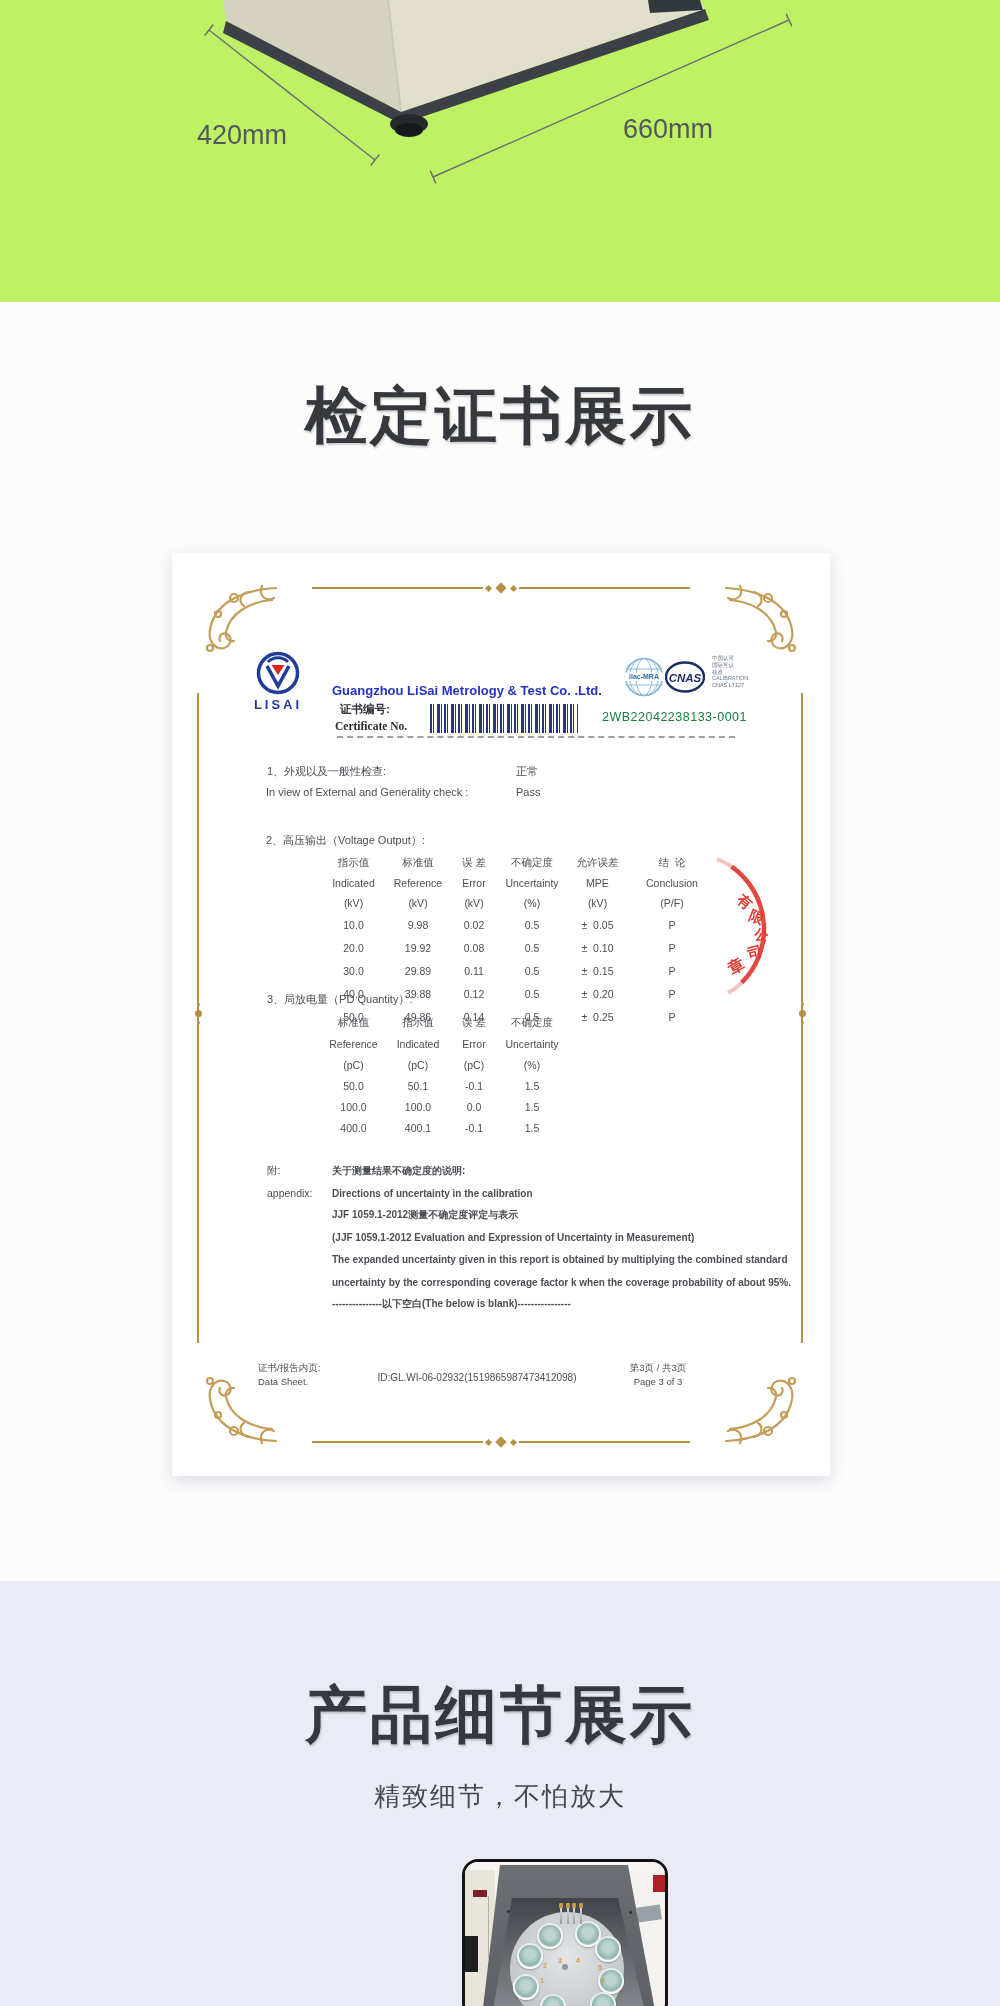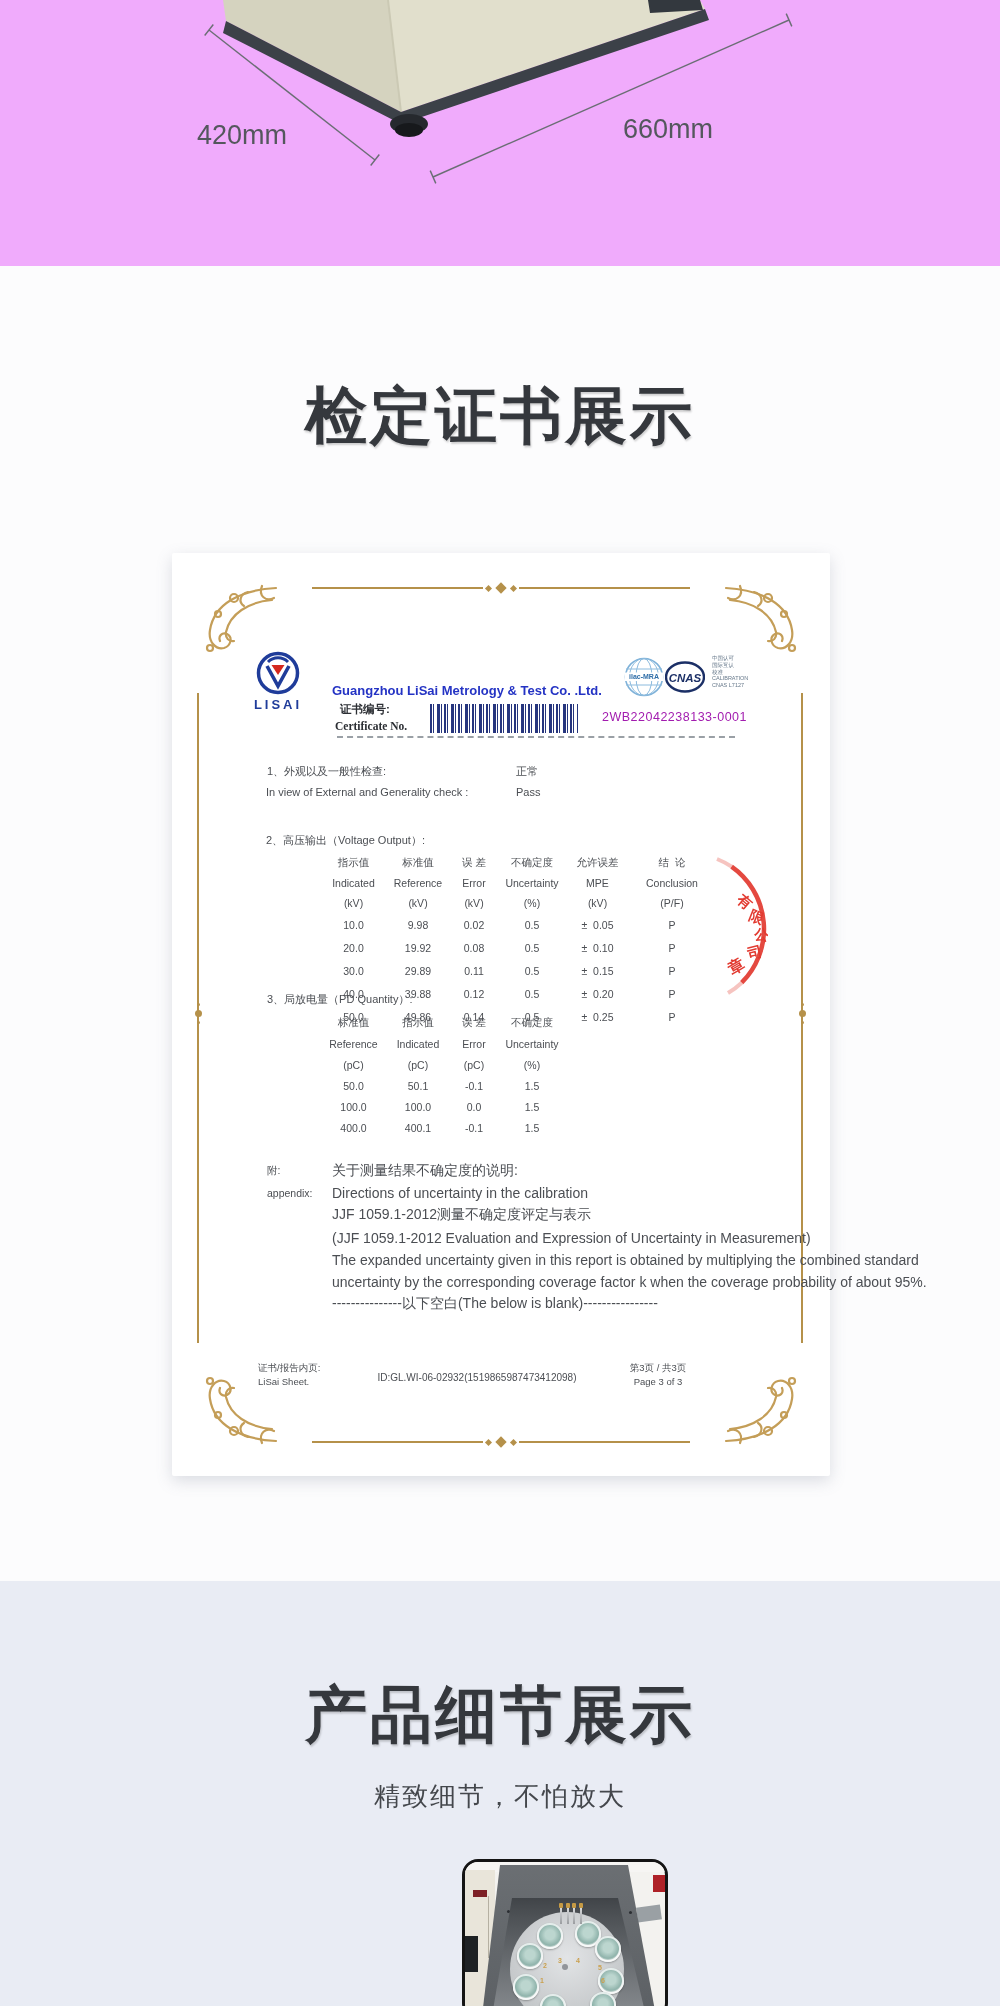--- a/index.html
+++ b/index.html
@@ -2,21 +2,21 @@
 <html><head>
 <meta charset="utf-8">
 <style>
   * { margin:0; padding:0; box-sizing:border-box; }
   html,body { width:1000px; }
   body { height:2006px; overflow:hidden; position:relative;
          font-family:"Liberation Sans","DejaVu Sans",sans-serif; background:#fcfcfd; }
   .abs { position:absolute; }
 
   
-  .section-hero { position:absolute; left:0; top:0; width:1000px; height:266px; background:#f0abfc; }
+  .section-hero { position:absolute; left:0; top:0; width:1000px; height:302px; background:#bef264; }
   .section-cert { position:absolute; left:0; top:302px; width:1000px; height:1279px; background:#fcfcfd; }
   .section-details { position:absolute; left:0; top:1581px; width:1000px; height:425px; background:#e9ecf4; }
 
   .big-title { position:absolute; left:0; width:1000px; text-align:center;
                font-size:62px; font-weight:bold; color:#35383d; letter-spacing:3px;
                text-shadow:1px 2px 2px rgba(0,0,0,.18); }
   .sub-title { position:absolute; left:0; width:1000px; text-align:center;
                font-size:26px; color:#44474c; letter-spacing:2px; }
 
   .dim-label { position:absolute; font-size:27px; color:#54575d; text-align:center; }
@@ -52,38 +52,38 @@
               font-size:5.5px; line-height:6.8px; color:#66788a; }
 
   .certno-cn { position:absolute; left:168px; top:149px; font-size:11.5px; font-weight:bold; color:#2b2e33; }
   .certno-en { position:absolute; left:163px; top:167px; font-size:11.5px; font-weight:bold; color:#2b2e33;font-family:Liberation Serif, serif; }
   .barcode { position:absolute; left:258px; top:151px; width:148px; height:29px;
              background-image:repeating-linear-gradient(90deg,
                #26357e 0px,#26357e 2px,#fff 2px,#fff 3px,
                #26357e 3px,#26357e 4px,#fff 4px,#fff 7px,
                #26357e 7px,#26357e 10px,#fff 10px,#fff 11px,
                #26357e 11px,#26357e 12px,#fff 12px,#fff 14px); }
-  .certno-val { position:absolute; left:430px; top:157px; font-size:12.5px; color:#a21caf; letter-spacing:.5px; }
+  .certno-val { position:absolute; left:430px; top:157px; font-size:12.5px; color:#15803d; letter-spacing:.5px; }
   .dash-line { position:absolute; left:165px; top:183px; width:398px; border-top:2px dashed #9aa0a6; }
 
   .c-text { position:absolute; font-size:11px; color:#4b4e53; white-space:pre; }
 
   .ctable { position:absolute; }
   .ctable .trow { display:grid; height:23px; align-items:center; }
   .ctable .trow.hdr { height:20px; }
   .vtable .trow { grid-template-columns:71px 58px 54px 62px 69px 80px; }
   .ptable .trow { grid-template-columns:71px 58px 54px 62px; }
   .ptable .trow { height:21px; }
   .ptable .trow.hdr { height:21px; }
   .ctable .tcell { text-align:center; font-size:10.5px; color:#4b4e53; white-space:pre; }
 
   .appendix { position:absolute; left:95px; top:607px; width:460px; }
   .arow { display:flex; height:22.2px; align-items:center; }
   .albl { width:65px; font-size:10.5px; color:#4b4e53; flex-shrink:0; }
-  .atxt { font-size:14px; color:#4b4e53; white-space:pre; }
+  .atxt { font-size:10px; color:#4b4e53; white-space:pre;font-weight:bold; }
 
   .cfoot { position:absolute; font-size:9.5px; color:#4b4e53; line-height:14px; }
 
   
   .photo-card { position:absolute; left:462px; top:278px; width:206px; height:160px;
                 border:3px solid #141414; border-radius:16px; overflow:hidden; background:#f3f2ef; }
   .ph-left { position:absolute; left:0; top:8px; width:30px; height:146px; background:#e9e5da; }
   .ph-left-red { position:absolute; left:8px; top:28px; width:14px; height:7px; background:#7d2026; }
   .ph-left-black { position:absolute; left:0; top:74px; width:13px; height:36px; background:#1e2124; }
   .ph-left-line { position:absolute; left:23px; top:34px; width:1px; height:62px; background:#b5b0a2; }
@@ -396,21 +396,21 @@
           <span class="atxt">uncertainty by the corresponding coverage factor k when the coverage probability of about 95%.</span>
         </div>
         <div class="arow">
           <span class="albl"></span>
           <span class="atxt">---------------以下空白(The below is blank)----------------</span>
         </div>
       </div>
 
     <div class="cfoot" style="left:86px;top:808px">
       <div>证书/报告内页:</div>
-      <div>LiSai Sheet.</div>
+      <div>Data Sheet.</div>
     </div>
     <div class="cfoot" style="left:150px;top:818px;width:310px;text-align:center;font-size:10px">ID:GL.WI-06-02932(1519865987473412098)</div>
     <div class="cfoot" style="left:440px;top:808px;width:92px;text-align:center">
       <div>第3页 / 共3页</div>
       <div>Page 3 of 3</div>
     </div>
   </div>
 </div>
 
 <div class="section-details">

